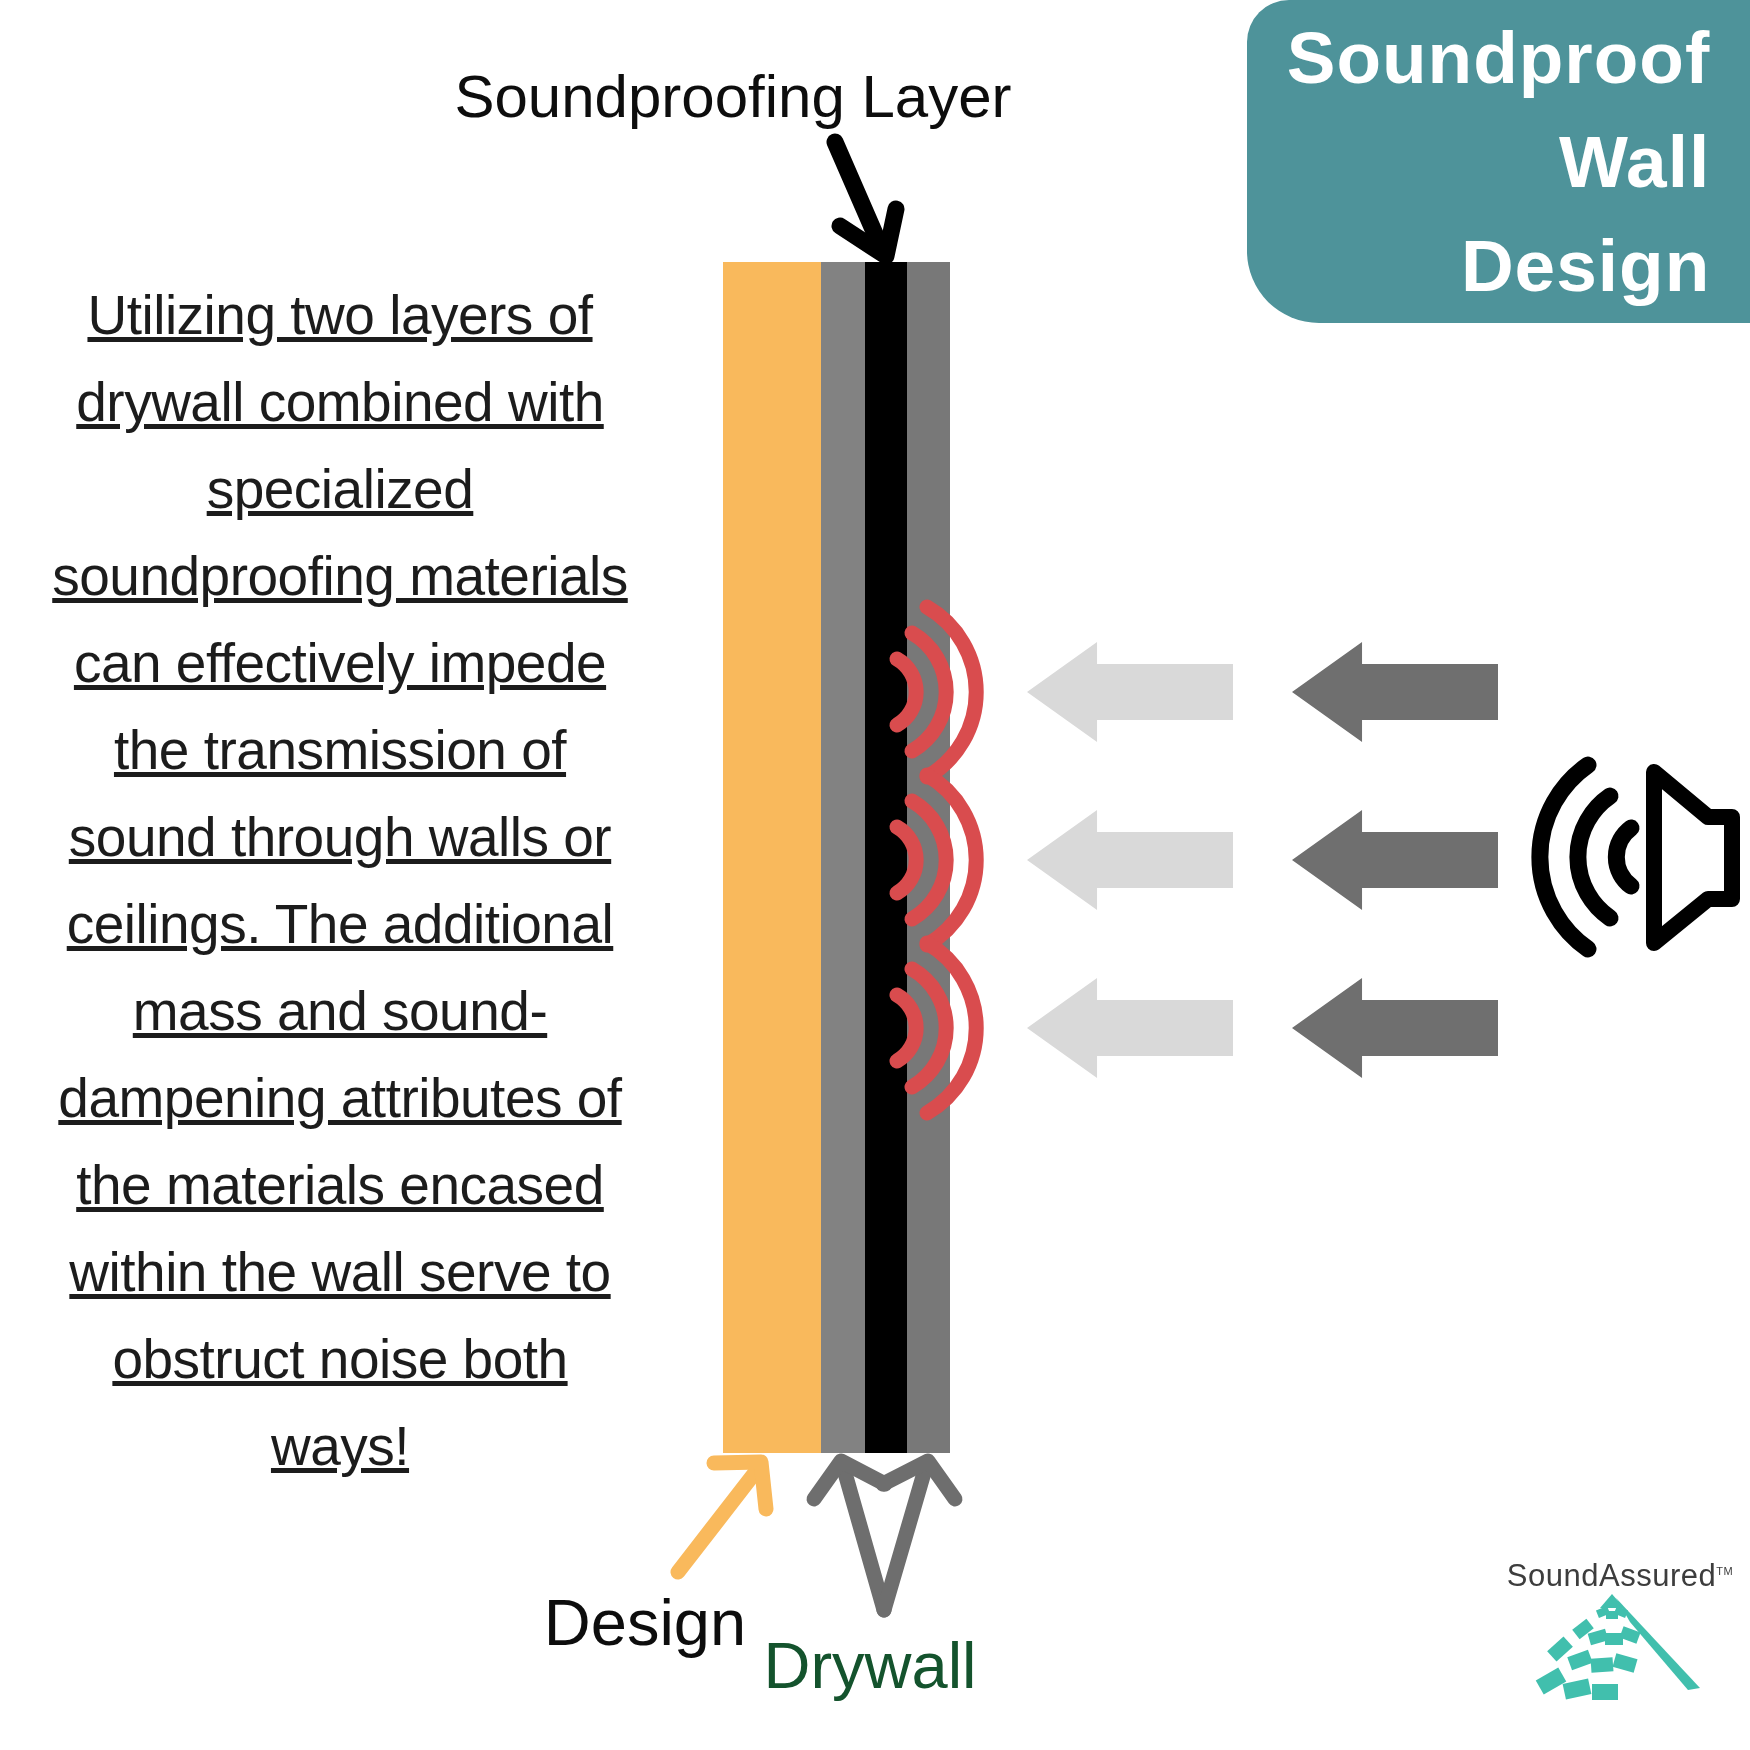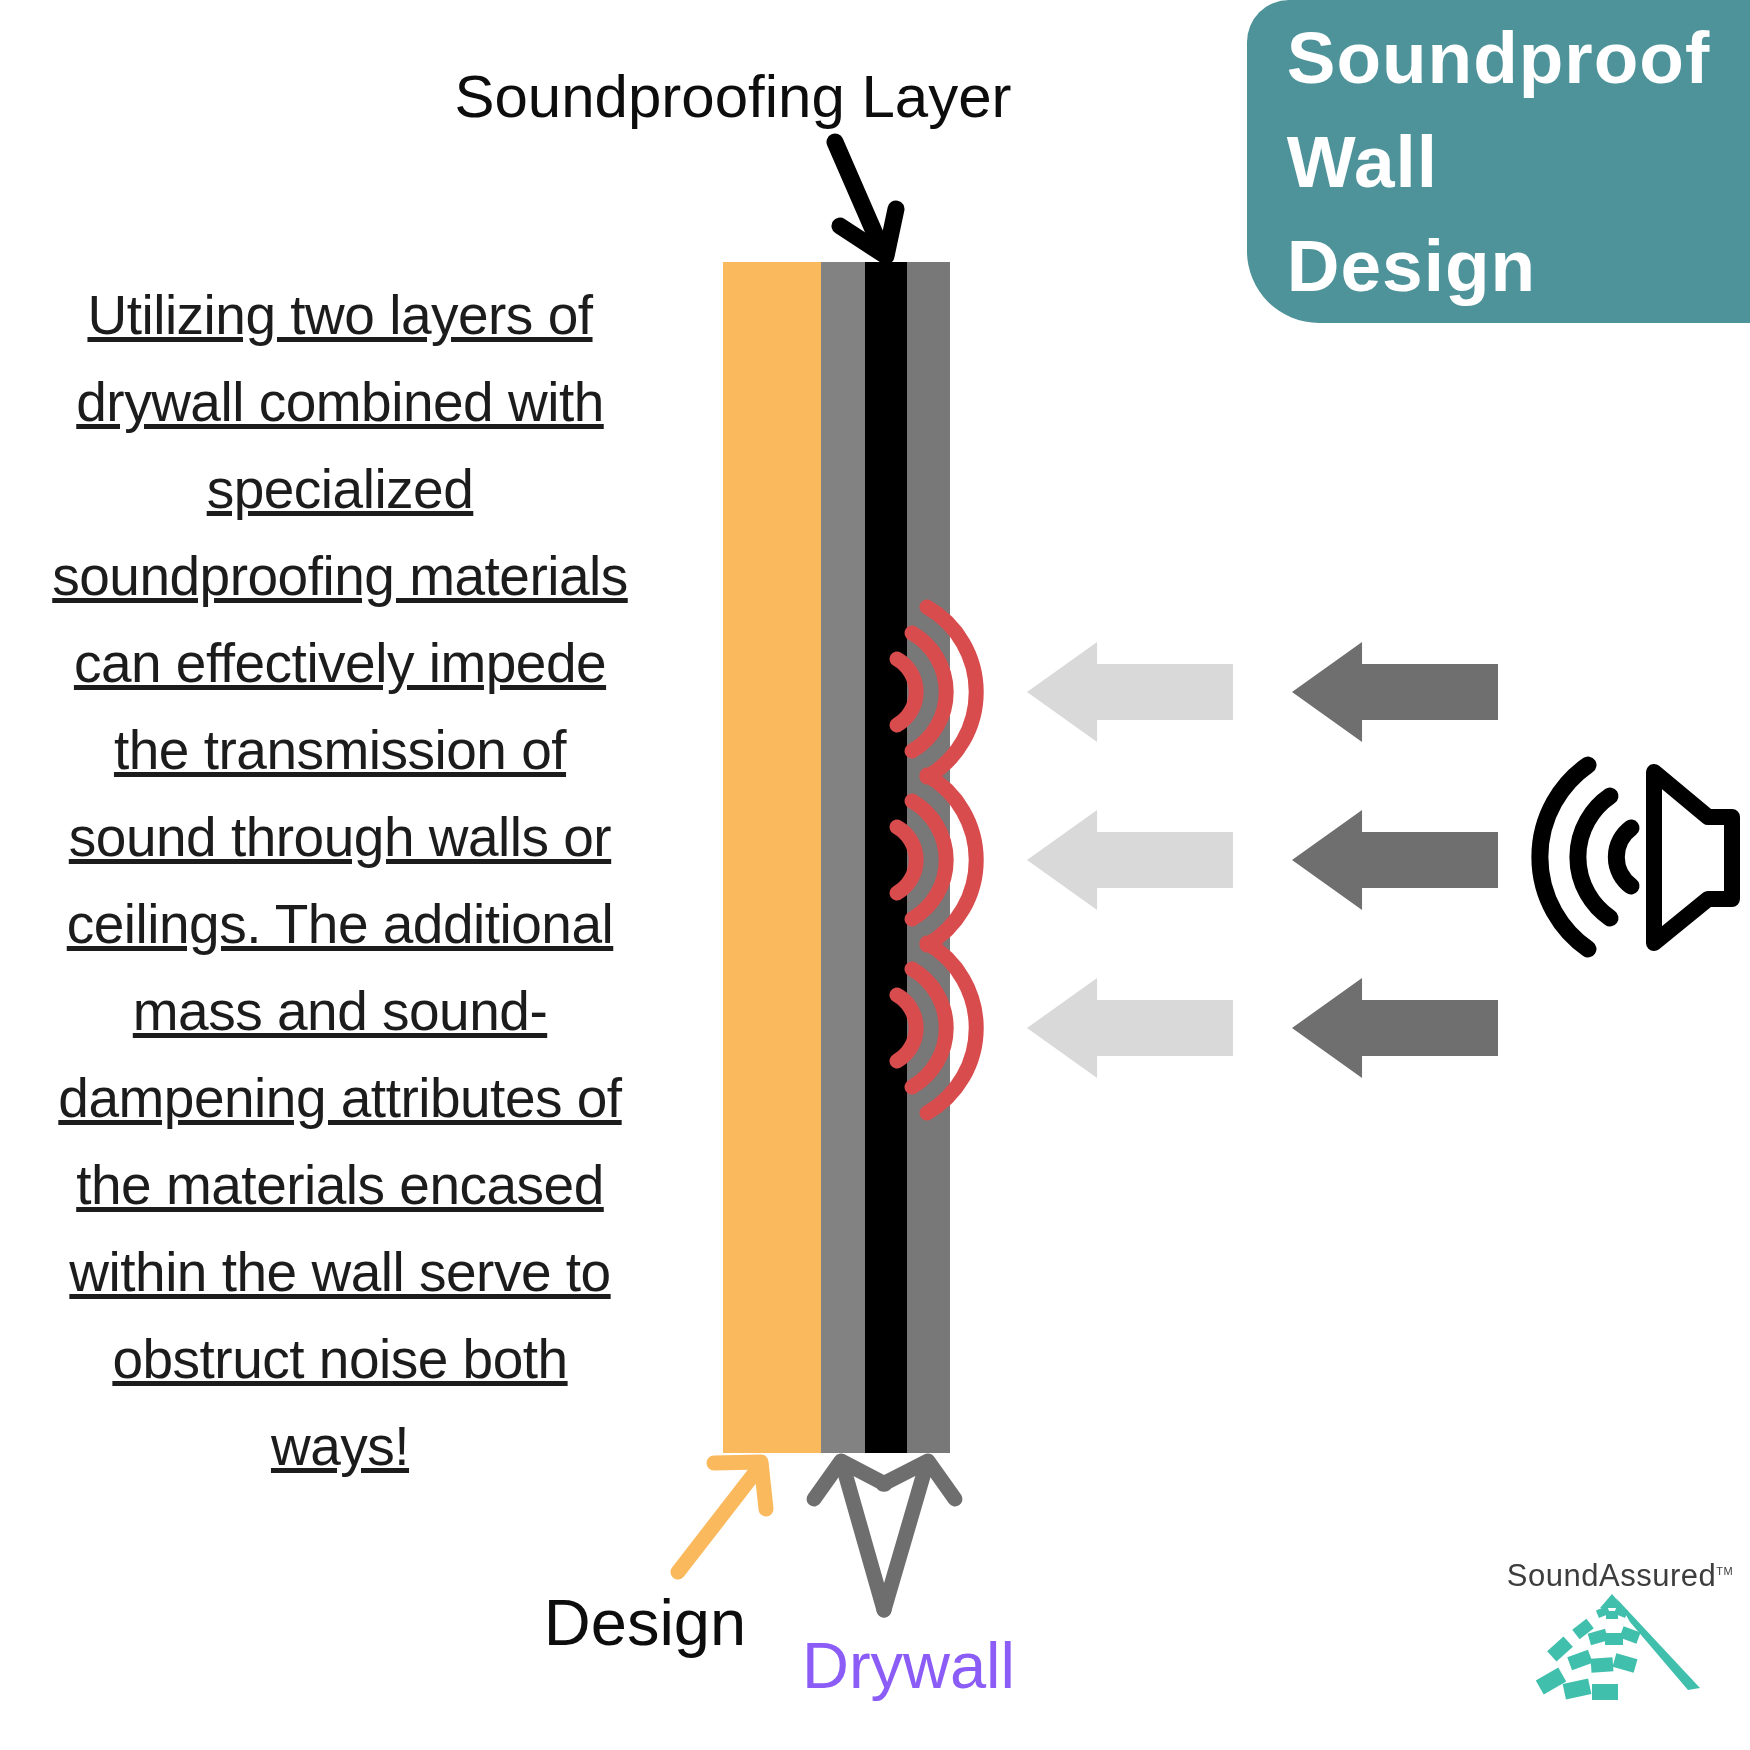--- a/index.html
+++ b/index.html
@@ -8,21 +8,21 @@
     background:#ffffff;font-family:"Liberation Sans",sans-serif;
   }
   
   .header-box{
     position:absolute;left:1247px;top:0;width:503px;height:323px;
     background:#4E939A;border-radius:42px 0 0 72px;
     display:flex;align-items:center;justify-content:center;
   }
   .header-title{
     color:#ffffff;font-size:73px;font-weight:700;line-height:104px;
-    text-align:left;white-space:pre-line;letter-spacing:1px;
+    text-align:right;white-space:pre-line;letter-spacing:1px;
   }
   
   .body-text{
     position:absolute;left:15px;top:272px;width:650px;
     font-size:55px;line-height:87px;font-weight:300;color:#1c1c1c;
     text-align:center;white-space:pre-line;letter-spacing:-0.5px;text-decoration:underline;
   }
   
   .top-label{
     position:absolute;left:383px;top:62px;width:700px;
@@ -44,21 +44,21 @@
   .row1{top:642px;} .row2{top:810px;} .row3{top:978px;}
   
   .overlay{position:absolute;left:0;top:0;}
   
   .studs-label{
     position:absolute;left:525px;top:1585px;width:240px;
     font-size:65px;font-weight:300;color:#0d0d0d;text-align:center;
   }
   .drywall-label{
     position:absolute;left:725px;top:1628px;width:290px;
-    font-size:65px;font-weight:300;color:#8b5cf6;text-align:right;
+    font-size:65px;font-weight:300;color:#14532d;text-align:center;
   }
   
   .logo-word{
     position:absolute;left:1495px;top:1558px;width:250px;
     font-size:31px;font-weight:400;color:#3d3d3d;text-align:center;
     letter-spacing:0.5px;
   }
   .logo-word sup{font-size:11px;color:#3d3d3d;}
 </style>
 </head>

